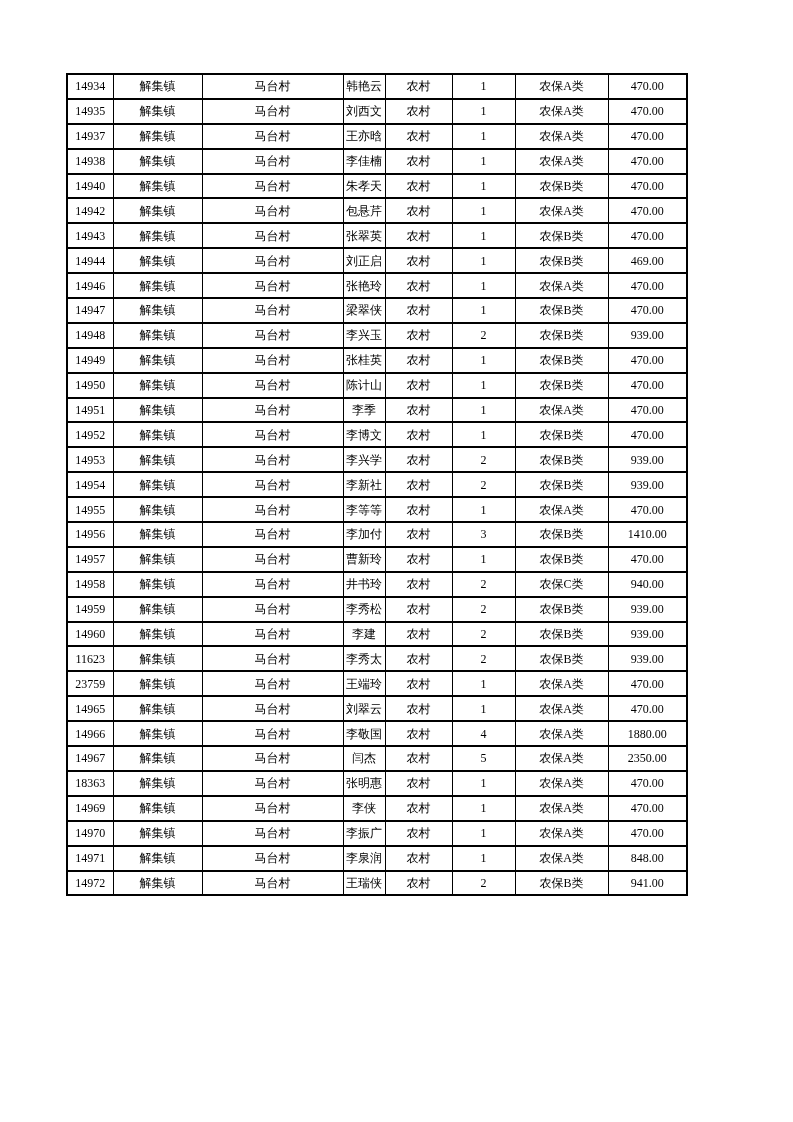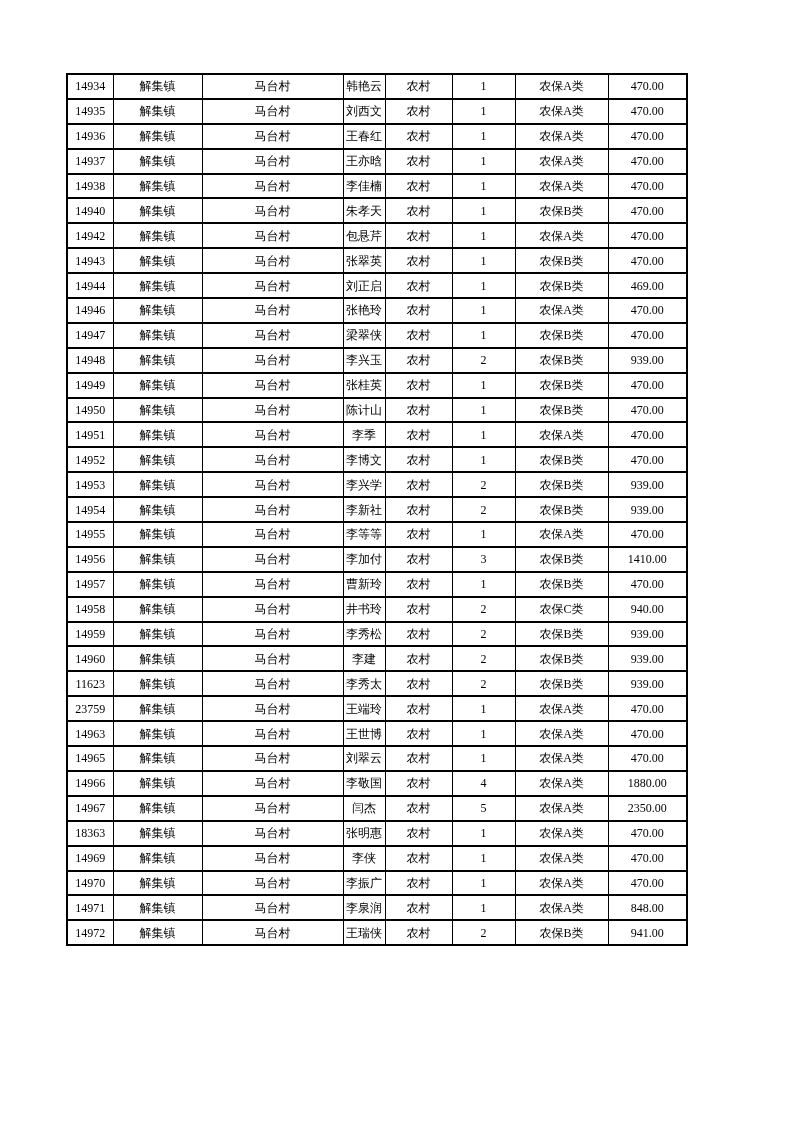--- a/index.html
+++ b/index.html
@@ -80,30 +80,20 @@
             <td>14935</td>
             <td>解集镇</td>
             <td>马台村</td>
             <td>刘西文</td>
             <td>农村</td>
             <td>1</td>
             <td>农保A类</td>
             <td>470.00</td>
           </tr>
           <tr>
-            <td>14936</td>
-            <td>解集镇</td>
-            <td>马台村</td>
-            <td>王春红</td>
-            <td>农村</td>
-            <td>1</td>
-            <td>农保A类</td>
-            <td>470.00</td>
-          </tr>
-          <tr>
             <td>14937</td>
             <td>解集镇</td>
             <td>马台村</td>
             <td>王亦晗</td>
             <td>农村</td>
             <td>1</td>
             <td>农保A类</td>
             <td>470.00</td>
           </tr>
           <tr>
@@ -314,30 +304,20 @@
             <td>农村</td>
             <td>2</td>
             <td>农保B类</td>
             <td>939.00</td>
           </tr>
           <tr>
             <td>23759</td>
             <td>解集镇</td>
             <td>马台村</td>
             <td>王端玲</td>
-            <td>农村</td>
-            <td>1</td>
-            <td>农保A类</td>
-            <td>470.00</td>
-          </tr>
-          <tr>
-            <td>14963</td>
-            <td>解集镇</td>
-            <td>马台村</td>
-            <td>王世博</td>
             <td>农村</td>
             <td>1</td>
             <td>农保A类</td>
             <td>470.00</td>
           </tr>
           <tr>
             <td>14965</td>
             <td>解集镇</td>
             <td>马台村</td>
             <td>刘翠云</td>

